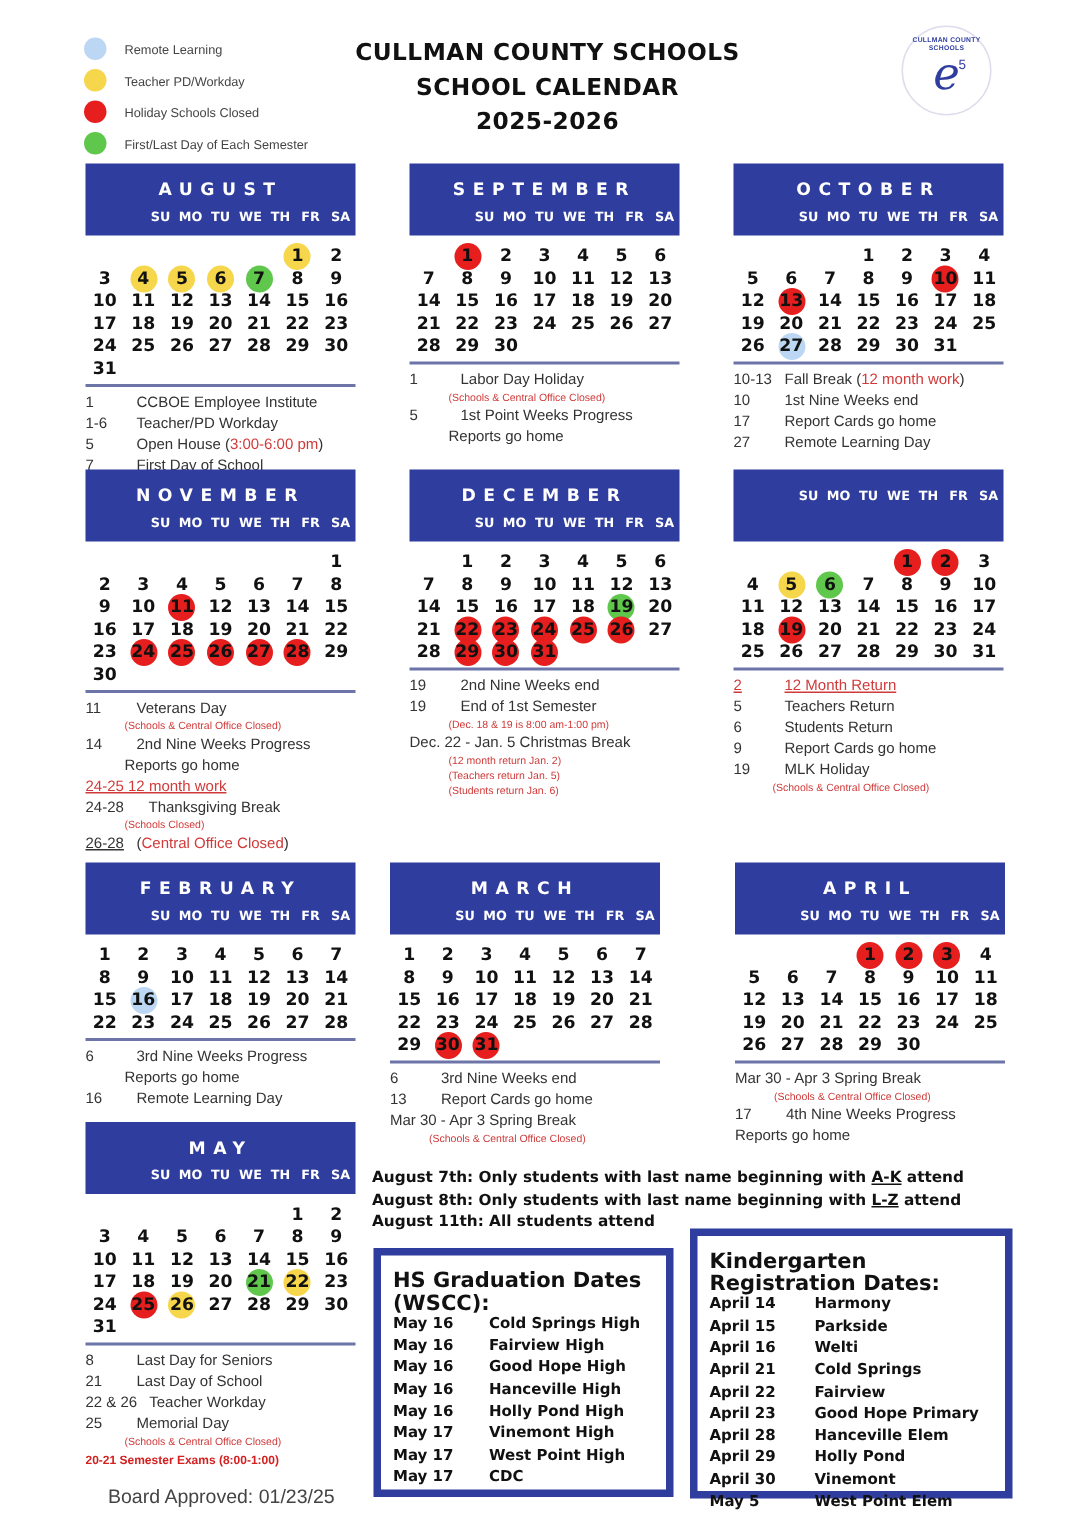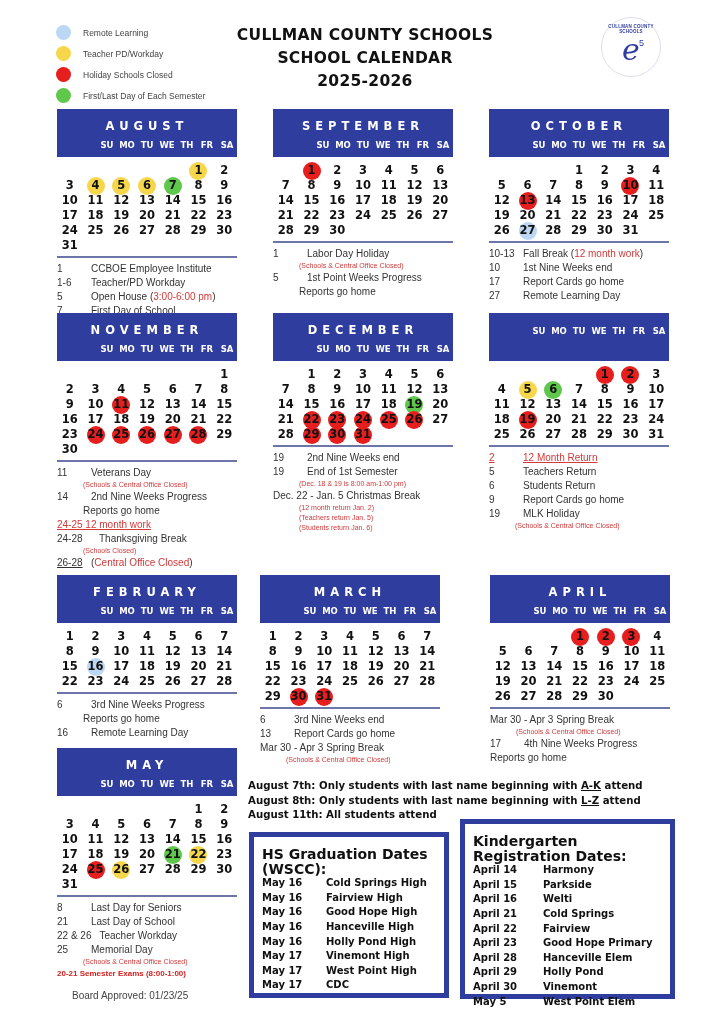--- a/index.html
+++ b/index.html
@@ -28,21 +28,21 @@
   .day.blue::before { background: #bcd7f3; }
 
   .notes { margin-top: 4px; font-size: 10px; color: #333; line-height: 14px; }
   .note { display: flex; }
   .note .k { width: 26px; flex-shrink: 0; }
   .note.indent { padding-left: 26px; }
   .sub { color: #d03a3a; font-size: 7px; line-height: 10px; padding-left: 26px; }
   .redtxt { color: #d03a3a; }
   .ul { text-decoration: underline; color: #d03a3a; }
   .bold-red { color: #d42020; font-weight: bold; font-size: 8px; }
-  .board { position: absolute; left: 60px; top: 990px; font-size: 10px; color: #444; padding-left: 12px; }
+  .board { position: absolute; left: 60px; top: 990px; font-size: 13px; color: #444; padding-left: 12px; }
 
   .attend { position: absolute; left: 248px; top: 779px; font-family: "DejaVu Sans", sans-serif; font-weight: bold; font-size: 10.2px; line-height: 14.5px; color: #111; }
   .attend u { text-decoration: underline; }
   .box { position: absolute; border: 5px solid #2f3d9e; background: #fff; padding: 10px 8px; font-family: "DejaVu Sans", sans-serif; font-size: 10px; font-weight: bold; line-height: 14.6px; }
   .box-title { font-weight: bold; font-size: 14px; }
   .box-row { display: flex; gap: 14px; }
   .box-row .d { flex-shrink: 0; }
 </style>
 </head>
 <body>

